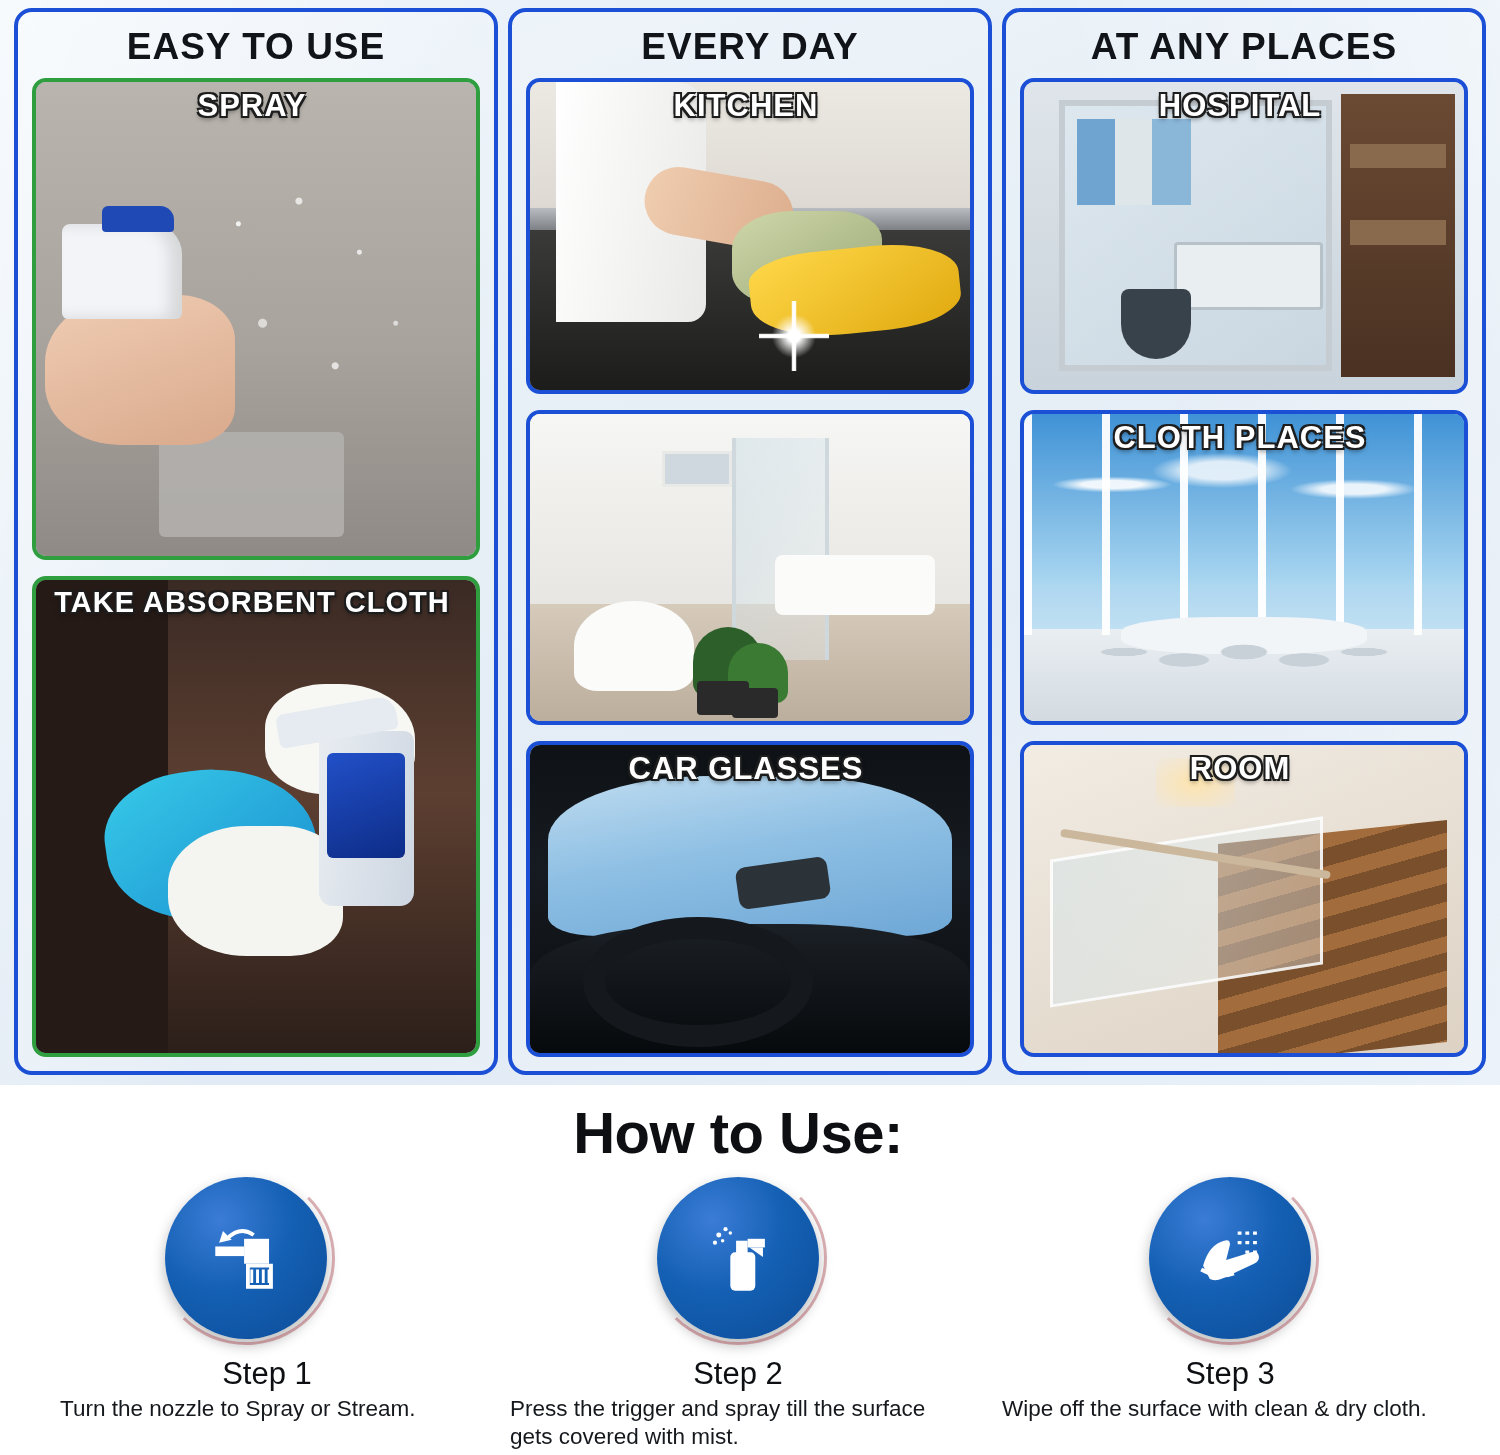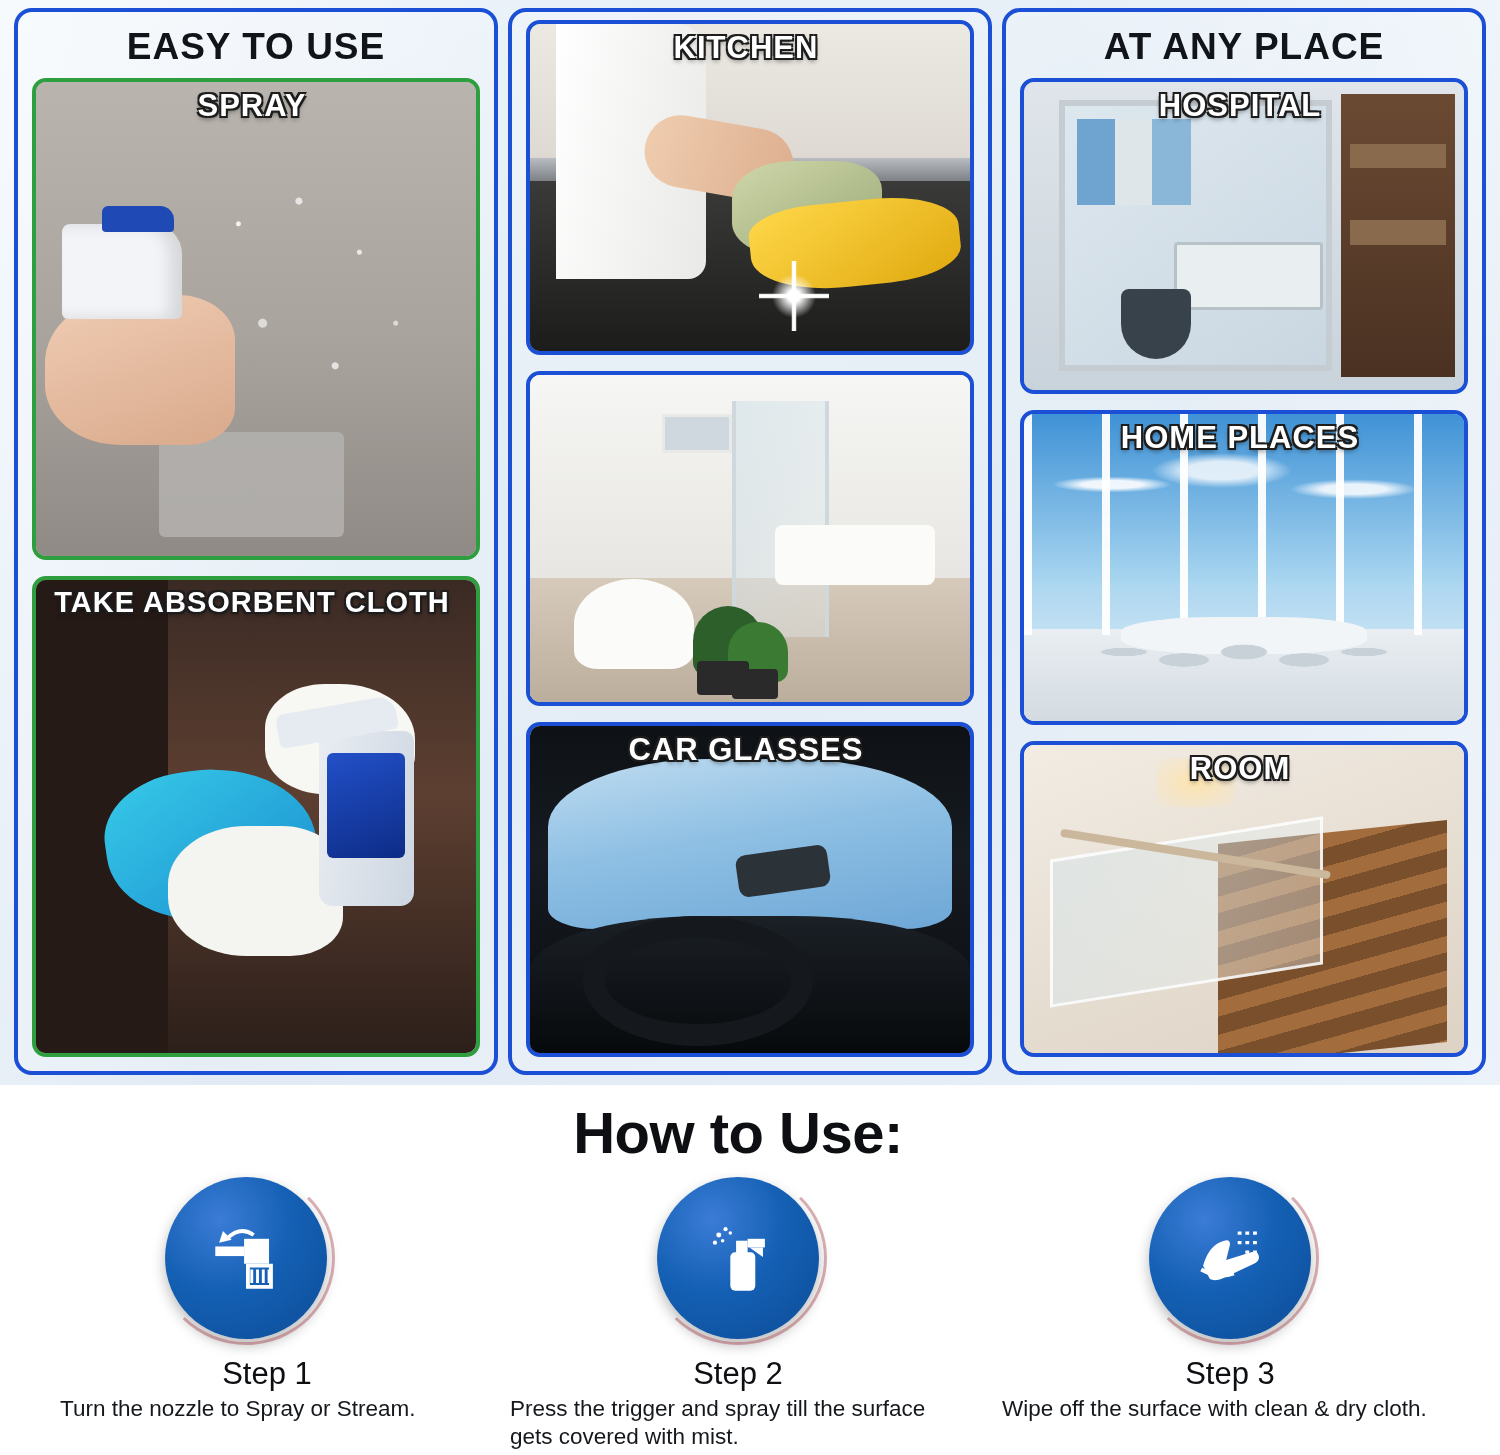--- a/index.html
+++ b/index.html
@@ -407,20 +407,21 @@
           <div class="spraybottle"></div>
         </div>
         <div class="card-label small">TAKE ABSORBENT CLOTH</div>
       </div>
 
 
     </div>
   </div>
 
   <div class="panel">
+    <div class="panel-title">EVERY DAY</div>
     <div class="cards">
 
       <div class="card">
         <div class="art art-kitchen">
           <div class="counter"></div>
           <div class="counter-edge"></div>
           <div class="person"></div>
           <div class="arm"></div>
           <div class="glove3"></div>
           <div class="ycloth"></div>
@@ -451,21 +452,21 @@
           <div class="dash"></div>
           <div class="wheel"></div>
         </div>
         <div class="card-label">CAR GLASSES</div>
       </div>
 
     </div>
   </div>
 
   <div class="panel">
-    <div class="panel-title">AT ANY PLACE</div>
+    <div class="panel-title">AT ANY PLACES</div>
     <div class="cards">
 
       <div class="card">
         <div class="art art-hosp">
           <div class="wood"></div>
           <div class="shelf"></div>
           <div class="shelf2"></div>
           <div class="door"></div>
           <div class="tiles"></div>
           <div class="bed"></div>
@@ -476,21 +477,21 @@
 
       <div class="card">
         <div class="art art-work">
           <div class="sky"></div>
           <div class="clouds"></div>
           <div class="floor2"></div>
           <div class="mullions"></div>
           <div class="table"></div>
           <div class="chairs"></div>
         </div>
-        <div class="card-label">HOME PLACES</div>
+        <div class="card-label">CLOTH PLACES</div>
       </div>
 
       <div class="card">
         <div class="art art-home">
           <div class="wall2"></div>
           <div class="lamp"></div>
           <div class="steps"></div>
           <div class="glassrail"></div>
           <div class="handrail"></div>
         </div>

